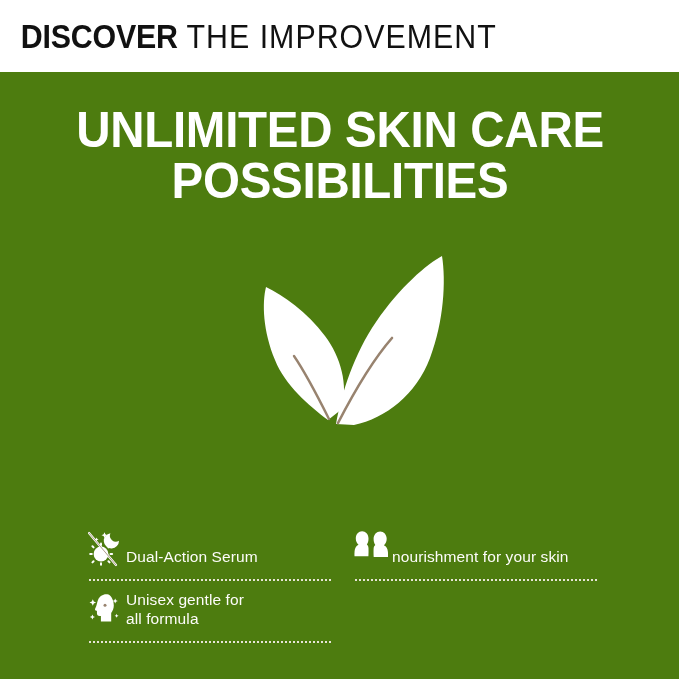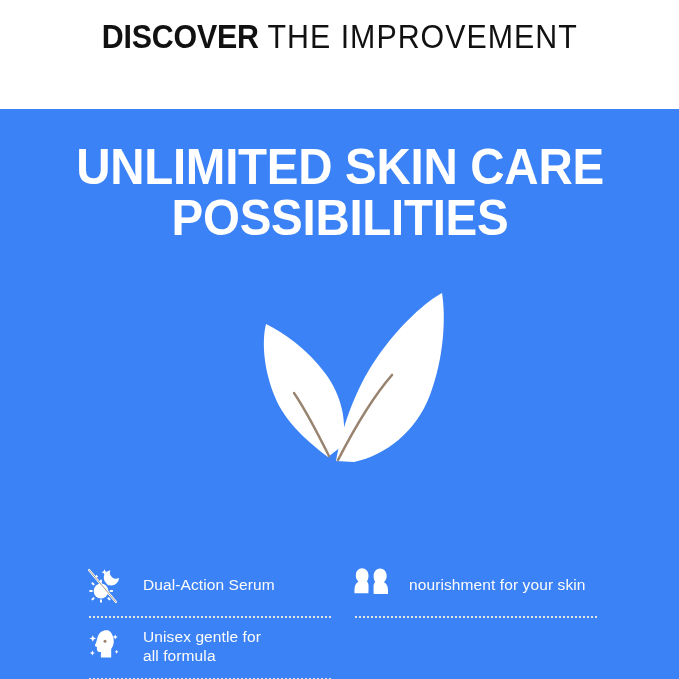--- a/index.html
+++ b/index.html
@@ -16,21 +16,20 @@
     display:flex;
     flex-direction:column;
   }
 
   
   .eyebrow-bar {
     height:72px;
     background:#ffffff;
     display:flex;
     align-items:center;
-    justify-content:center;
     flex:0 0 auto;
   }
   .eyebrow {
     font-size:33px;
     line-height:1;
     letter-spacing:0.2px;
     color:#111111;
     white-space:nowrap;
     transform:scaleX(0.92);
     transform-origin:center;
@@ -40,26 +39,25 @@
     letter-spacing:-0.2px;
   }
   .eyebrow .light {
     font-weight:300;
     letter-spacing:1.1px;
   }
 
   
   .body-panel {
     flex:1 1 auto;
-    background:#3b82f6;
+    background:#4d7c0f;
     position:relative;
     display:flex;
     flex-direction:column;
     align-items:center;
-    margin-top:37px;
   }
 
   .headline {
     margin-top:33px;
     width:600px;
     text-align:center;
     color:#ffffff;
     font-weight:700;
     font-size:50px;
     line-height:1.02;
@@ -99,22 +97,22 @@
     position:absolute;
     left:0; right:0; bottom:0;
     height:2px;
     background-image:radial-gradient(circle, #efe9e2 0 0.9px, transparent 1.2px);
     background-size:4px 2px;
     background-repeat:repeat-x;
     opacity:0.95;
   }
   .feature-inner {
     display:flex;
-    align-items:center;
-    gap:21px;
+    align-items:flex-end;
+    gap:4px;
   }
   .feature-icon {
     flex:0 0 auto;
     width:34px; height:38px;
     margin-top:1px;
     display:block;
   }
   .feature-text {
     color:#fdfcfa;
     font-size:15.5px;

